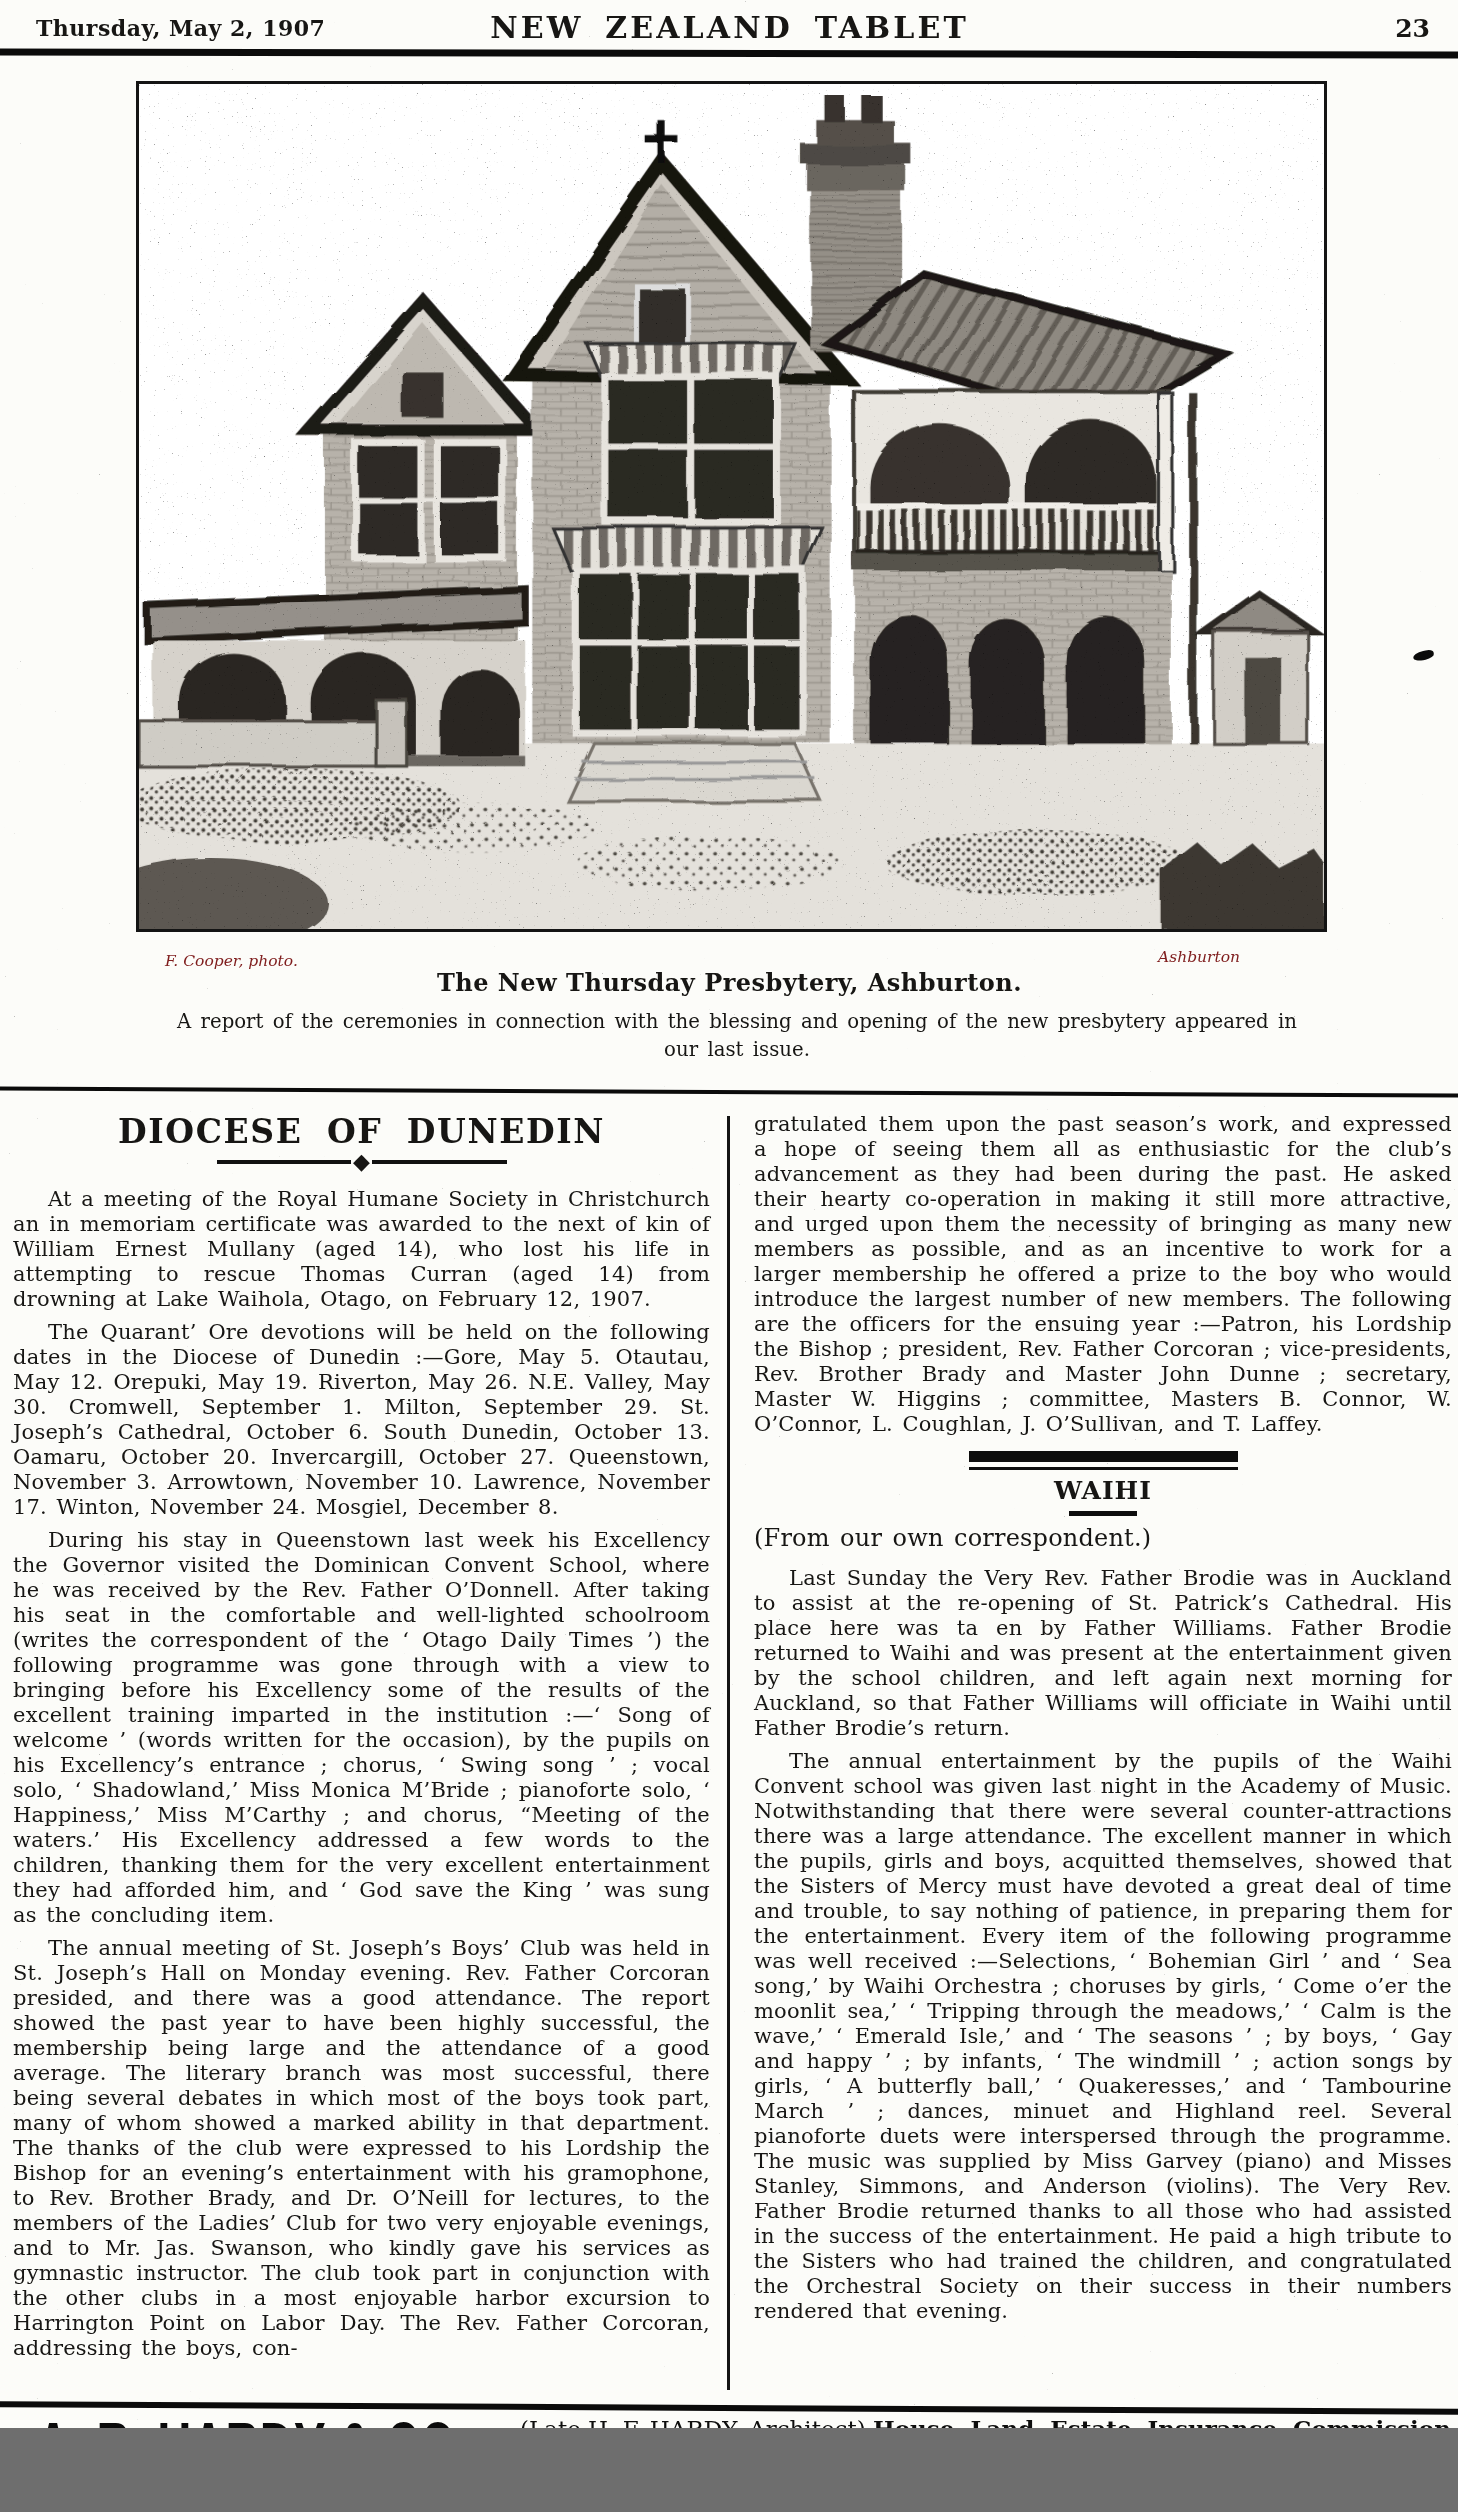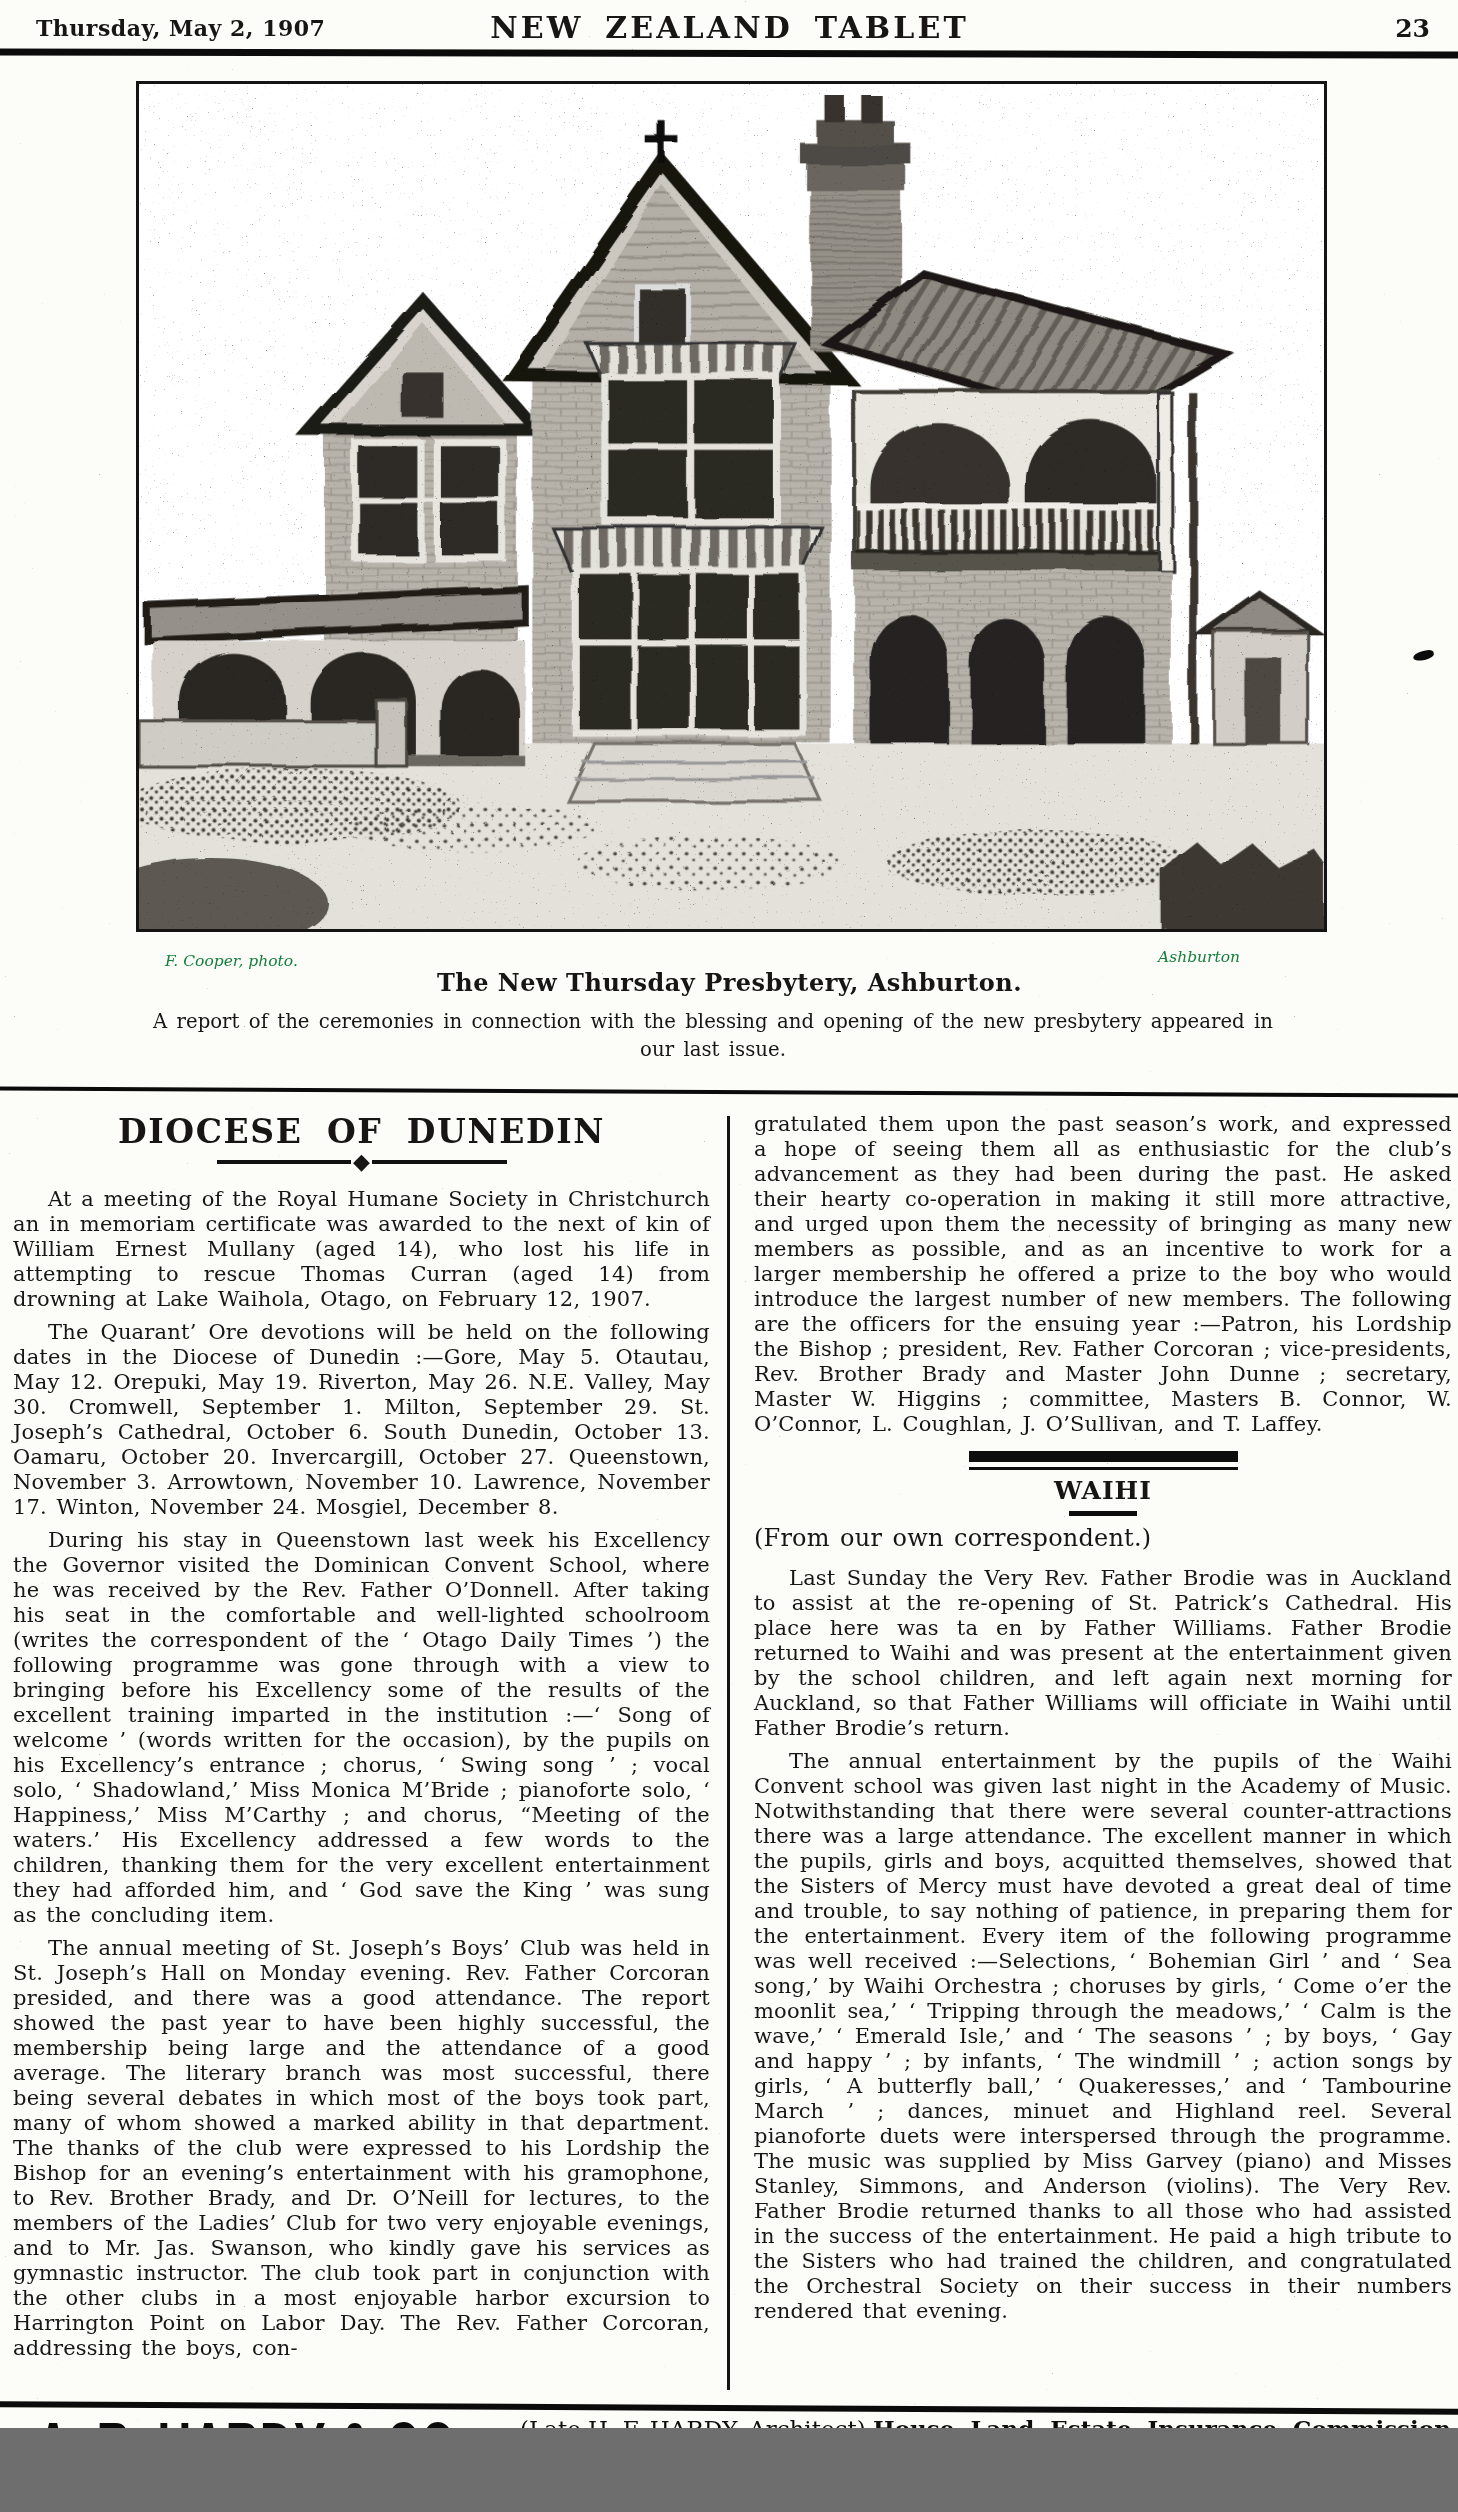--- a/index.html
+++ b/index.html
@@ -13,26 +13,26 @@
   .page-number{position:absolute;top:13.5px;right:29px;font-size:25px;font-weight:bold;}
   .rule{position:absolute;left:-5.2px;width:1474px;background:#0b0b0b;}
   .rule-top{top:50px;height:7.2px;transform:rotate(0.12deg);}
   .rule-mid{top:1090px;height:4.1px;transform:rotate(0.28deg);}
   .rule-footer{top:2405px;height:6.2px;transform:rotate(0.3deg);}
 
   
   .photo-frame{position:absolute;left:136px;top:81px;width:1191px;height:851px;
                border:3.1px solid #141414;box-sizing:border-box;background:#ffffff;margin:0;}
   .photo-frame svg{width:100%;height:100%;display:block;}
-  .credit{position:absolute;font-style:italic;font-size:15.5px;color:#15803d;}
+  .credit{position:absolute;font-style:italic;font-size:15.5px;color:#7f1d1d;}
   .credit-left{left:165px;top:952px;}
   .credit-right{left:1158px;top:948px;}
   .photo-title{position:absolute;top:968px;left:0;width:100%;text-align:center;
                font-size:24px;font-weight:bold;letter-spacing:0.5px;}
-  .photo-subcaption{position:absolute;top:1008px;left:144px;width:1138px;text-align:center;
+  .photo-subcaption{position:absolute;top:1008px;left:168px;width:1138px;text-align:center;
                     font-size:19.7px;line-height:28px;word-spacing:3.1px;}
 
   
   .col{position:absolute;top:1112px;text-align:justify;font-size:21px;line-height:25px;
        word-spacing:2.6px;letter-spacing:0.2px;}
   .col-left{left:13px;width:697px;}
   .col-right{left:754px;width:698px;}
   .col p{margin:0 0 8.3px 0;text-indent:35px;}
   .col p.no-indent{text-indent:0;}
   .col-divider{position:absolute;left:727px;top:1116px;width:3.1px;height:1274px;background:#141414;}

